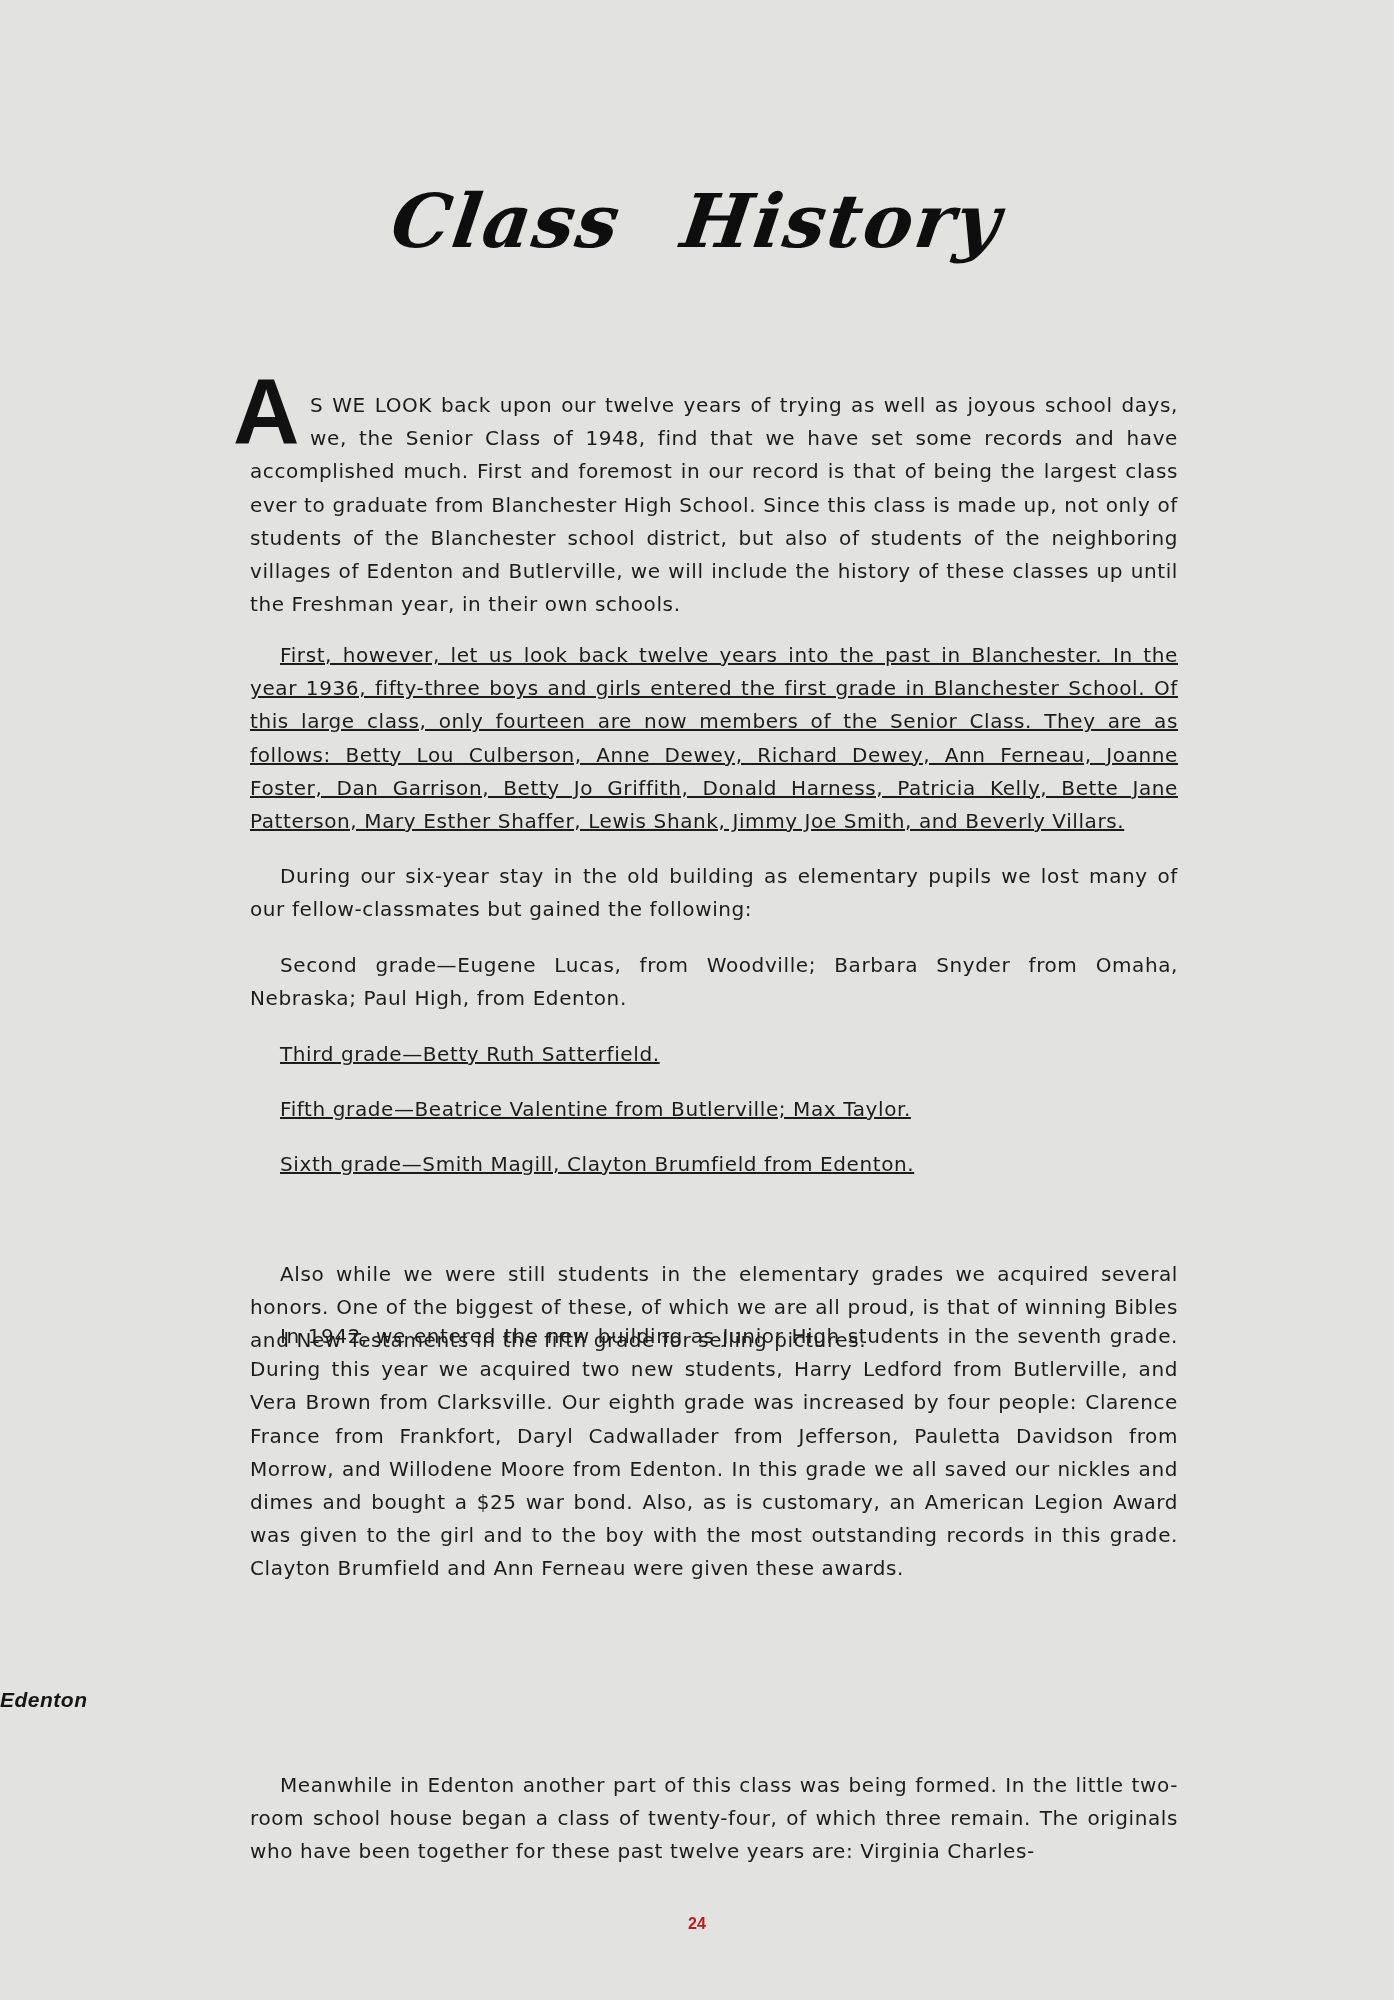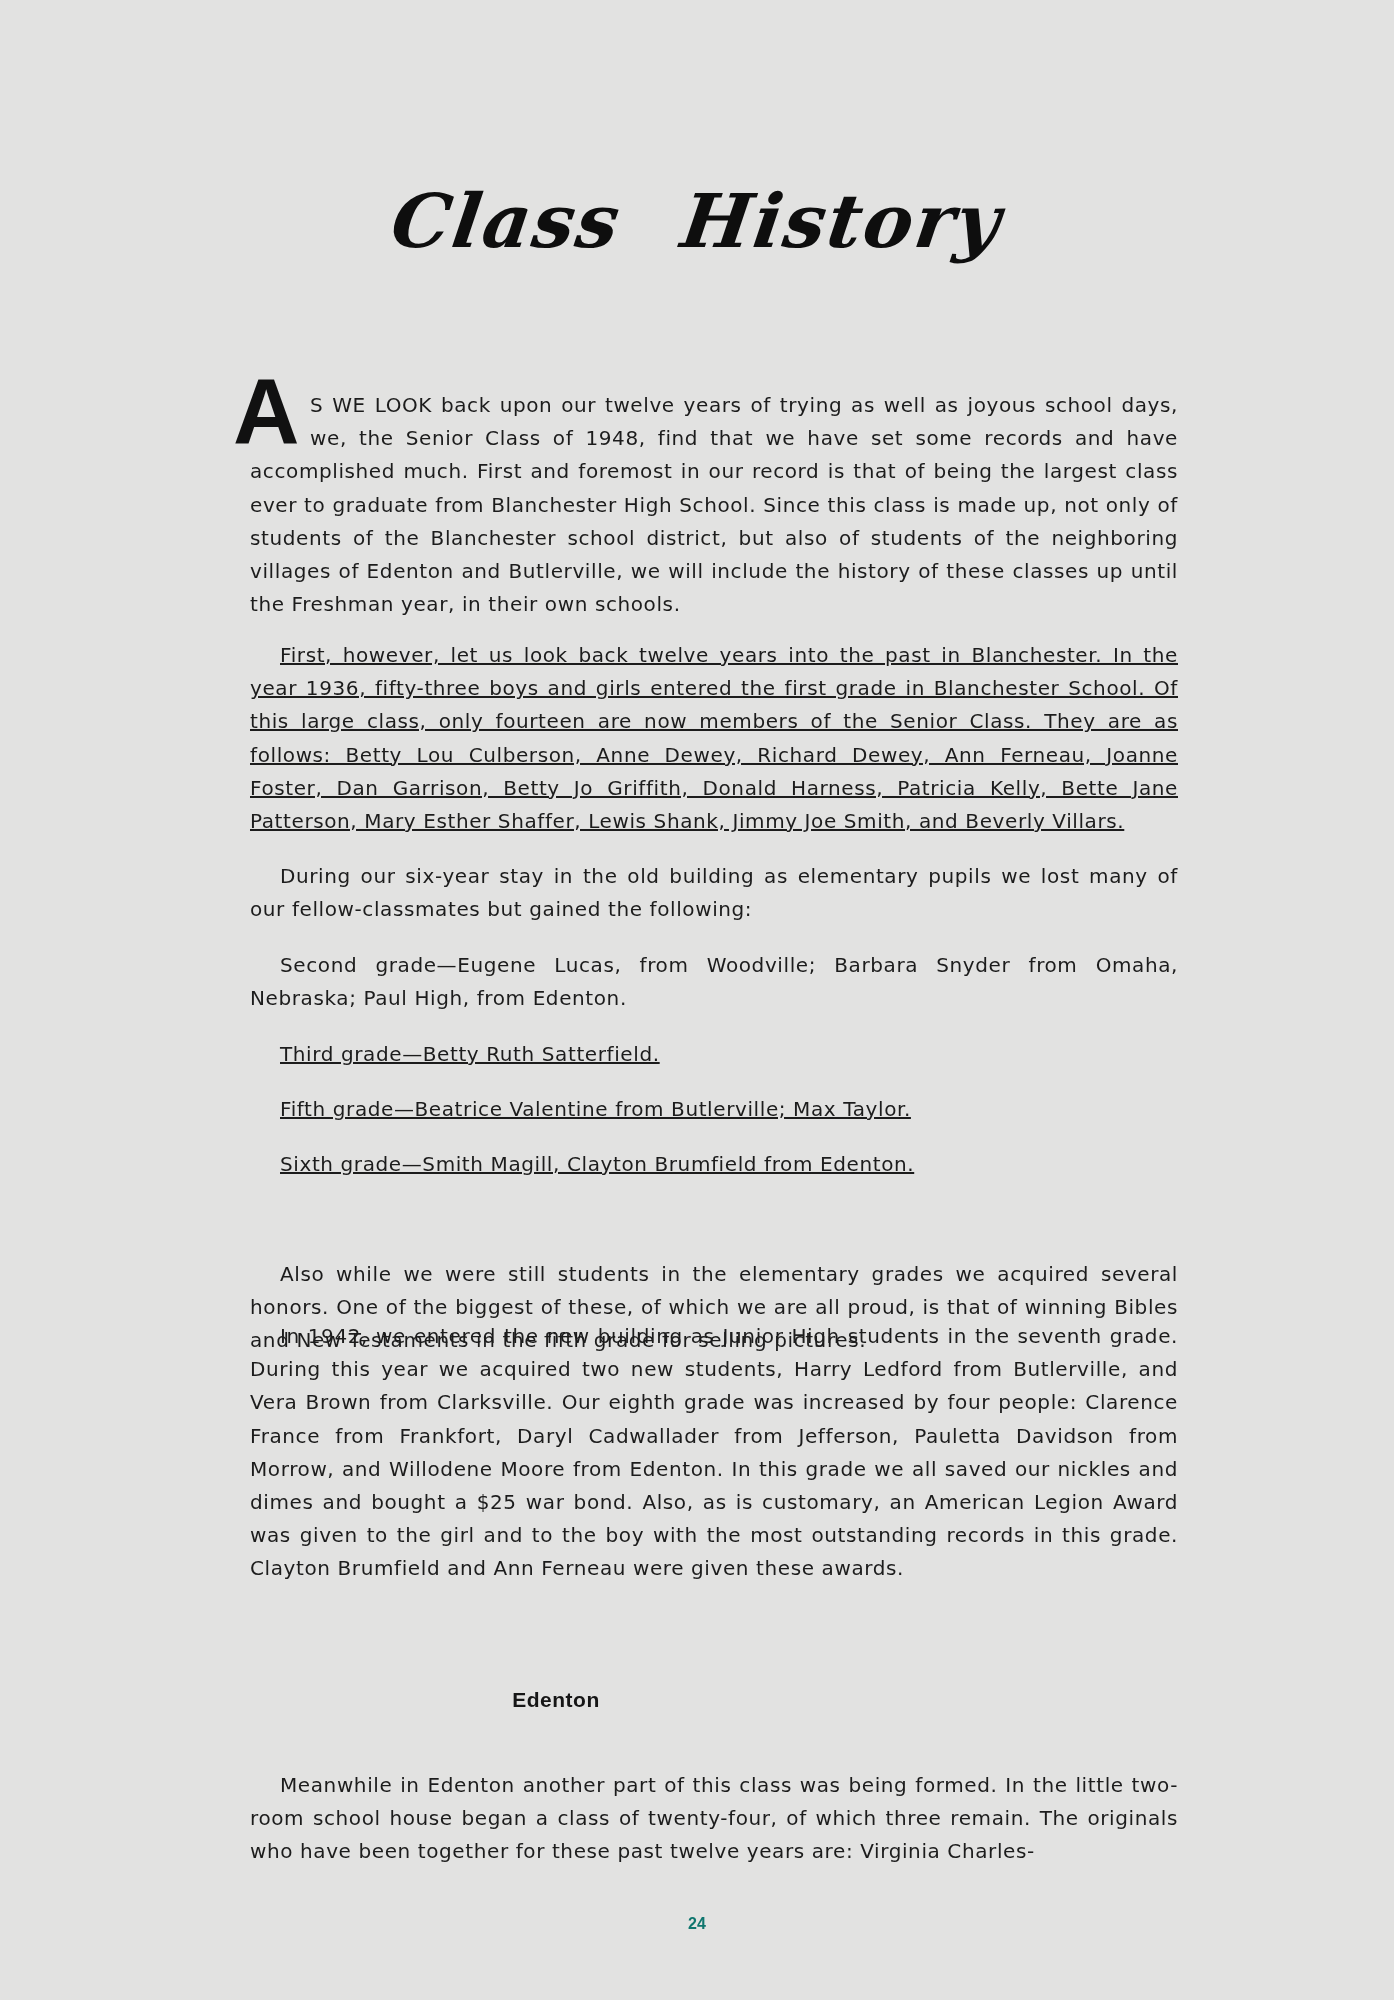--- a/index.html
+++ b/index.html
@@ -76,39 +76,39 @@
       text-indent: 30px;
       text-align: left;
       text-decoration: underline;
     }
 
     .section-heading {
       position: absolute;
       top: 1688px;
       left: 0;
       width: 1112px;
-      text-align: center;
       font-family: "Liberation Sans", sans-serif;
       font-weight: bold;
       font-size: 21px;
       letter-spacing: 0.5px;
       color: #161616;
+      font-style: italic;
     }
     #p10 { top: 1752px; }
 
     .page-number {
       position: absolute;
       top: 1915px;
       left: 0;
       width: 1394px;
       text-align: center;
       font-family: "Liberation Sans", sans-serif;
       font-weight: bold;
       font-size: 16px;
-      color: #0f766e;
+      color: #b91c1c;
     }
   </style>
 </head>
 <body>
 
 <div class="page">
 
   <div class="title">Class History</div>
 
   <div class="column" id="p1">

